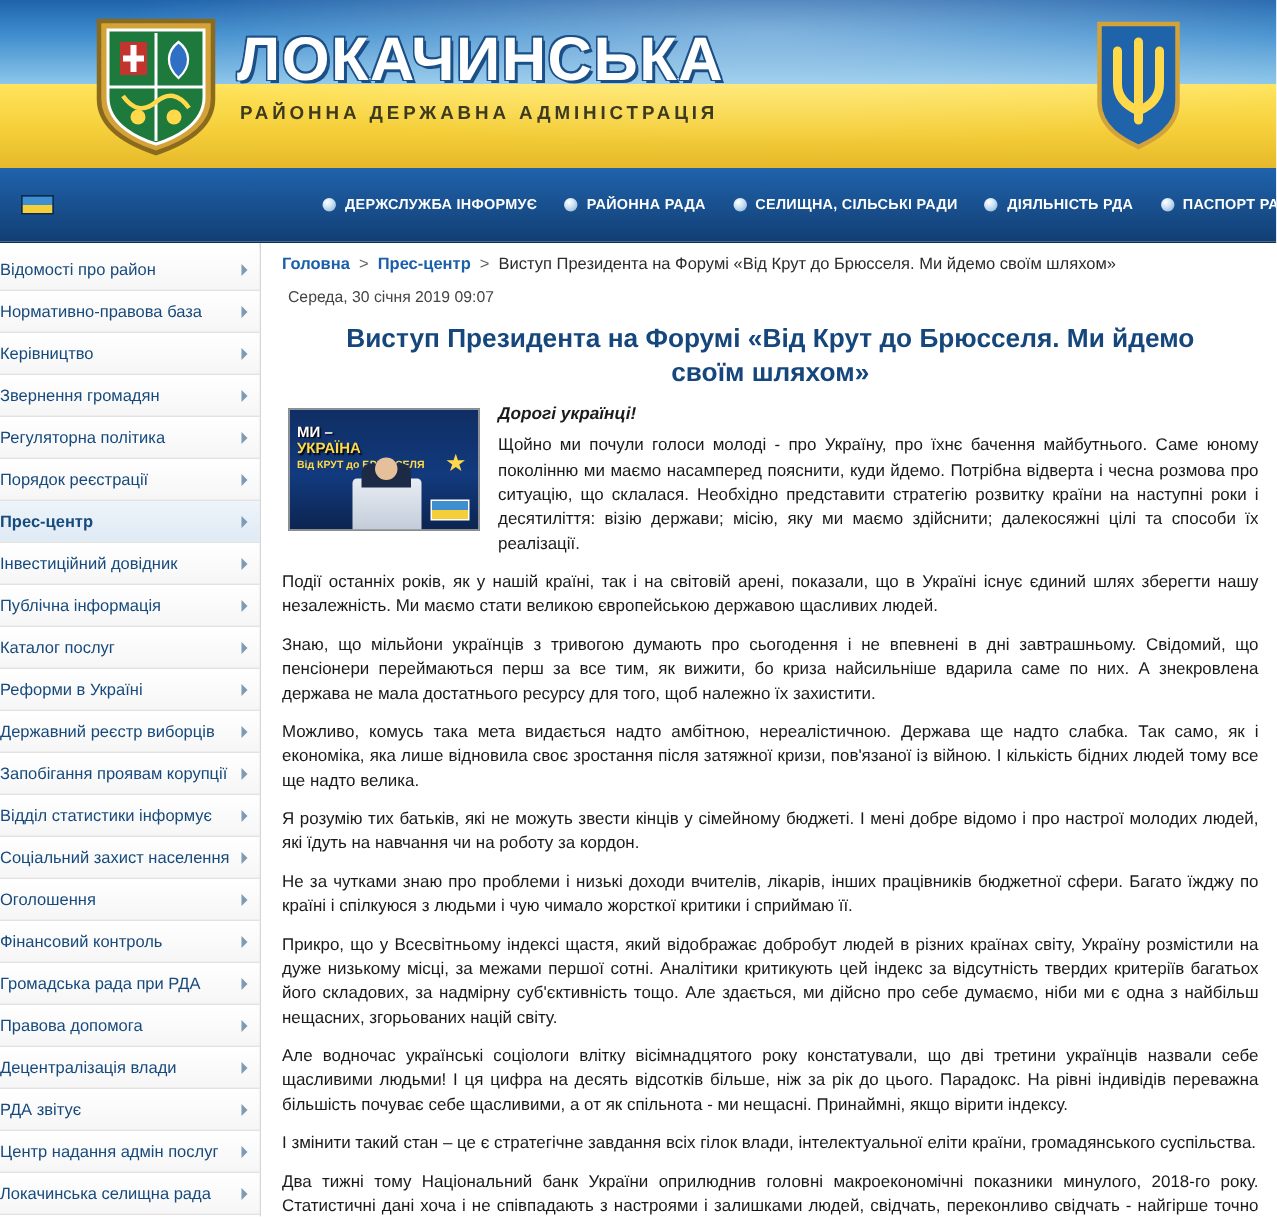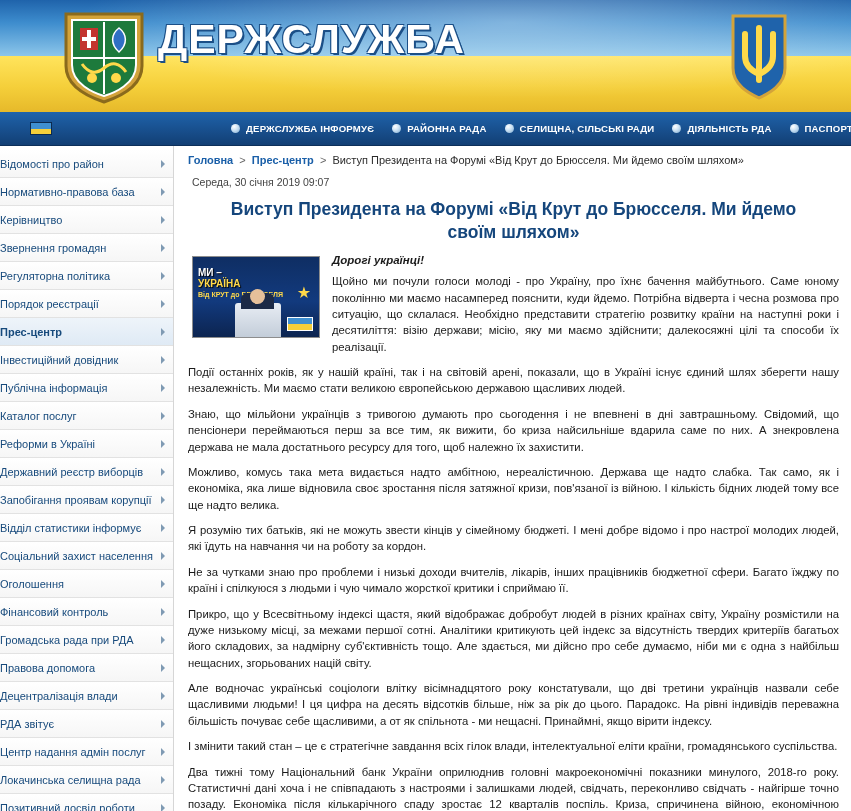--- a/index.html
+++ b/index.html
@@ -49,25 +49,25 @@
     font-family: "Liberation Sans", sans-serif;
   }
   .site-subtitle {
     position: absolute; left: 160px; top: 68px;
     font-size: 12.5px; font-weight: bold; letter-spacing: 2.6px;
     color: #3d3a20;
   }
 
   
   .navbar {
-    height: 34px;
+    height: 50px;
     background: linear-gradient(to bottom, #1f63ab 0%, #184f8d 55%, #123f74 100%);
     display: flex;
     align-items: center;
-    padding-left: 26px;
+    padding-left: 10px;
     border-bottom: 1px solid #0d2f59;
   }
   .flag-icon {
     width: 22px; height: 13px; margin-right: 170px; margin-left: 4px;
     border: 1px solid #0b2a4f;
     background: linear-gradient(to bottom, #3f8fd0 0%, #3f8fd0 50%, #f5cf3a 50%, #f5cf3a 100%);
     flex: none;
   }
   .nav-item {
     display: flex; align-items: center;
@@ -251,21 +251,22 @@
         <path d="M14 50 H78" stroke="#ffffff" stroke-width="2"></path>
         <rect x="22" y="20" width="18" height="22" fill="#c3342f"></rect>
         <path d="M31 22 V40 M24 31 H38" stroke="#ffffff" stroke-width="4"></path>
         <path d="M61 20 c8 6 9 16 0 24 c-9 -8 -8 -18 0 -24 z" fill="#2f6fc4" stroke="#ffffff" stroke-width="1.5"></path>
         <path d="M24 56 q10 14 22 4 q12 -10 22 4" stroke="#ffd94a" stroke-width="3" fill="none"></path>
         <circle cx="34" cy="70" r="5" fill="#ffd94a"></circle>
         <circle cx="58" cy="70" r="5" fill="#ffd94a"></circle>
       </svg>
     </div>
 
-    <div class="site-title">ДЕРЖСЛУЖБА</div>
+    <div class="site-title">ЛОКАЧИНСЬКА</div>
+    <div class="site-subtitle">РАЙОННА ДЕРЖАВНА АДМІНІСТРАЦІЯ</div>
 
     <div class="emblem-right">
       <svg width="64" height="90" viewBox="0 0 64 90">
         <path d="M6 4 H58 V56 C58 74 40 82 32 86 C24 82 6 74 6 56 Z" fill="#1f63ab" stroke="#d3a33a" stroke-width="3"></path>
         <path d="M32 16 L32 68 M18 22 L18 44 Q18 56 32 62 M46 22 L46 44 Q46 56 32 62" stroke="#ffd94a" stroke-width="6" fill="none" stroke-linecap="round"></path>
       </svg>
     </div>
   </div>
 
   <div class="navbar">

